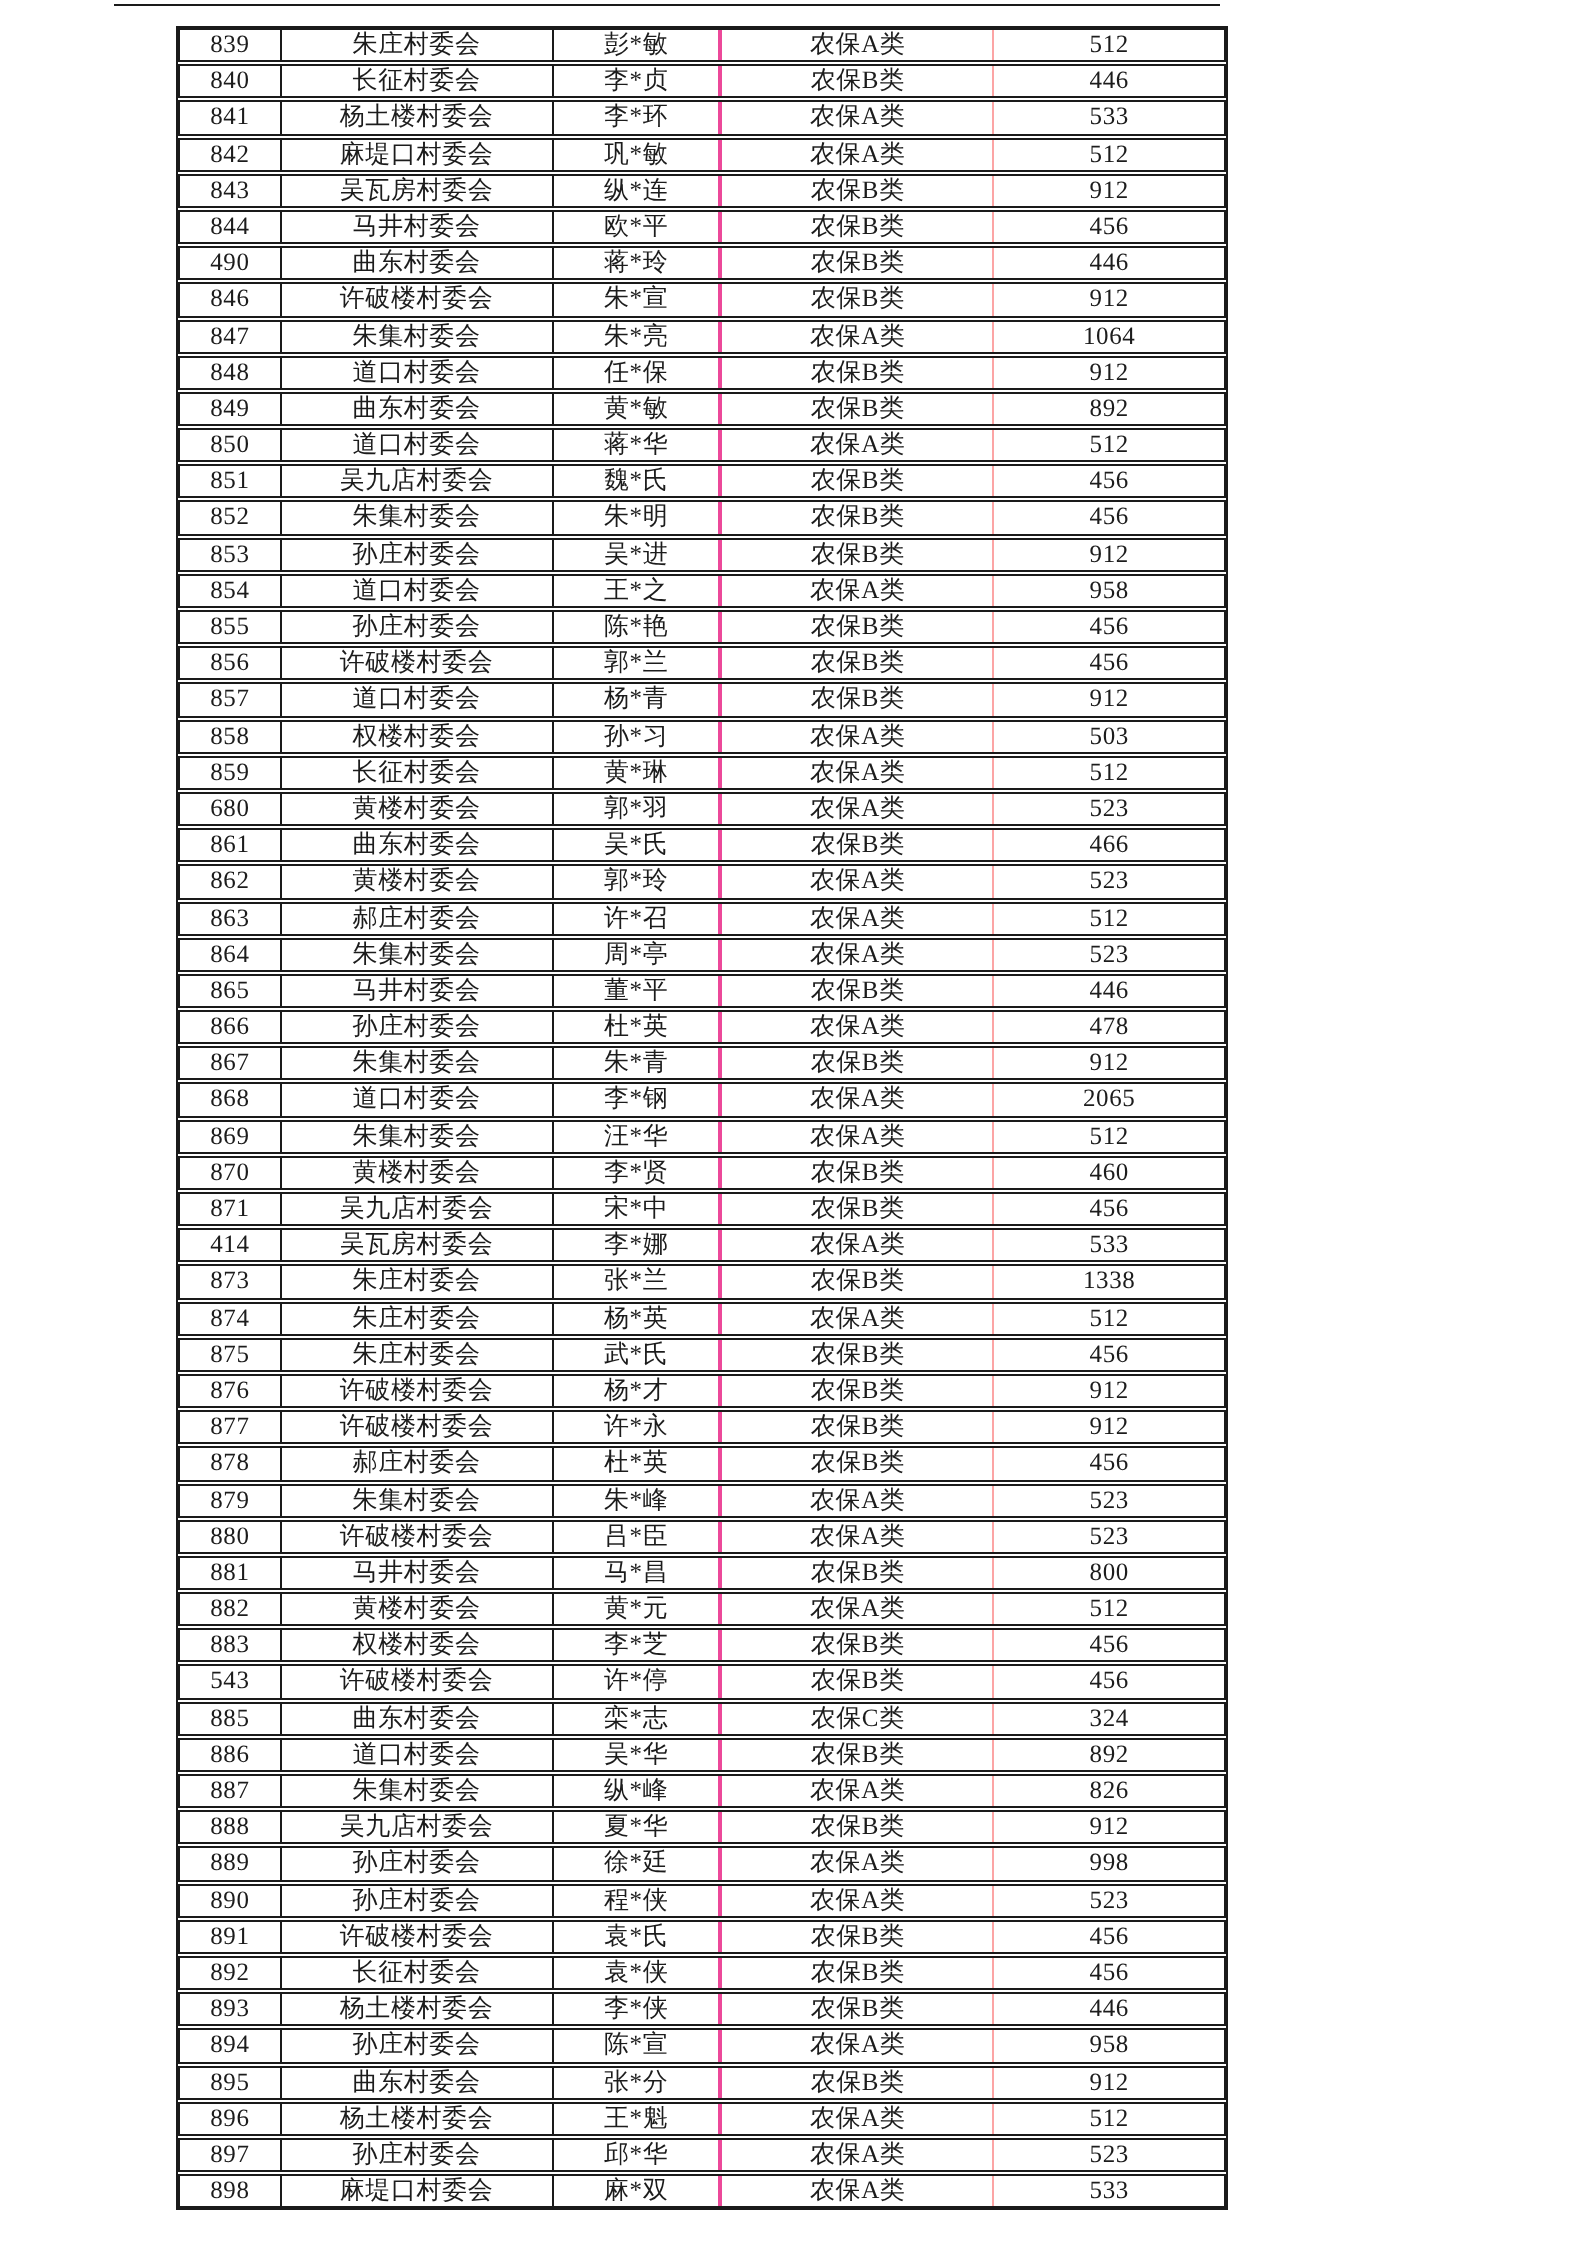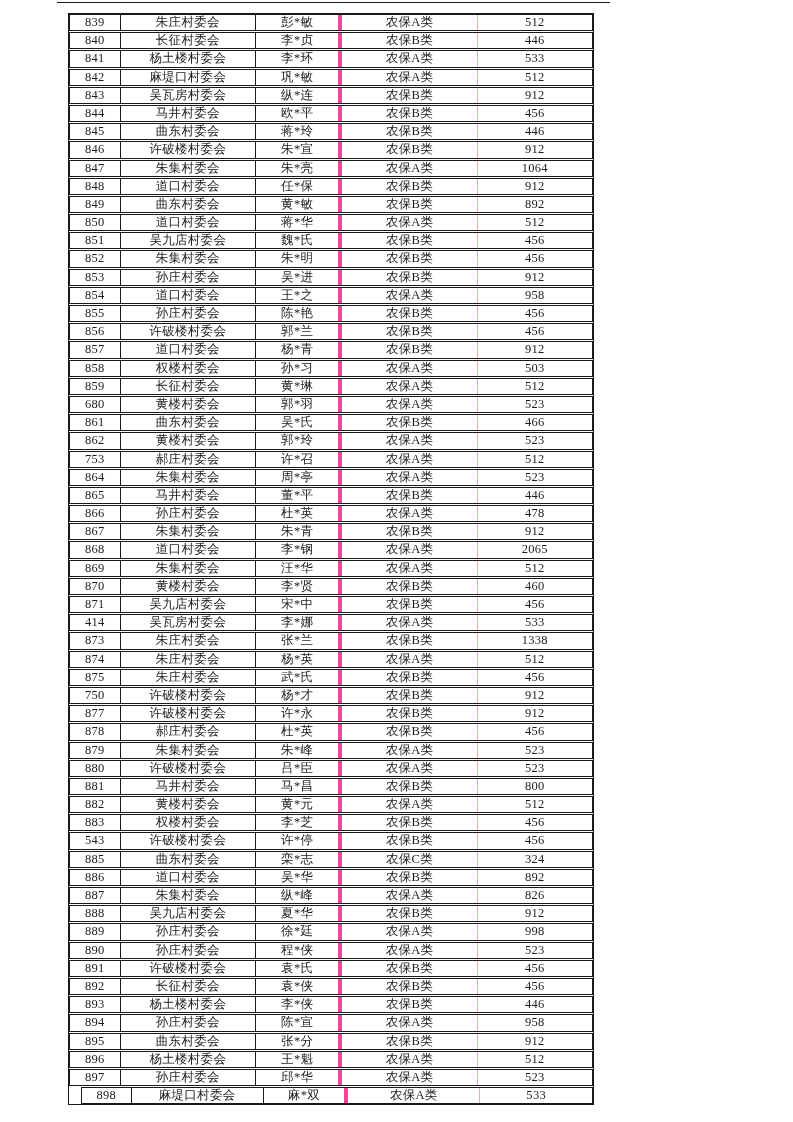--- a/index.html
+++ b/index.html
@@ -18,48 +18,48 @@
   .top-rule {
     position: absolute;
     left: 57px;
     top: 2px;
     width: 553px;
     height: 0;
     border-top: 1px solid #1a1a1a;
   }
   .grid-table {
     position: absolute;
-    left: 68px;
+    left: 88px;
     top: 13px;
     width: 524px;              
     border: 1px solid #1a1a1a;
     box-sizing: content-box;
   }
   .row {
     display: flex;
     border: 1px solid #1a1a1a; 
     margin-bottom: 1px;        
     height: 15.2px;
     box-sizing: content-box;
     background: #ffffff;
   }
-  .row:last-child { margin-bottom: 0; margin-left: 12px; }
+  .row:last-child { margin-bottom: 0; }
   .cell {
     display: block;
     text-align: center;
     font-size: 12.5px;
     line-height: 15.4px;
     color: #1c1c1c;
     white-space: nowrap;
     overflow: hidden;
     letter-spacing: 0.3px;
   }
   .c0 { width: 50px;  border-right: 1px solid #1a1a1a; }
   .c1 { width: 135px; border-right: 1px solid #1a1a1a; }
-  .c2 { width: 83px;  border-right: 4px solid #ec4899; }
+  .c2 { width: 83px;  border-right: 2px solid #ec4899; }
   .c3 { width: 135px; border-right: 1px solid #fca5a5; }
   .c4 { width: 115px; }
 </style>
 </head>
 <body>
 
 <div class="page">
   <div class="top-rule"></div>
   <div class="grid-table" id="grid-table">
       <div class="row">
@@ -98,21 +98,21 @@
         <span class="cell c4">912</span>
       </div>
       <div class="row">
         <span class="cell c0">844</span>
         <span class="cell c1">马井村委会</span>
         <span class="cell c2">欧*平</span>
         <span class="cell c3">农保B类</span>
         <span class="cell c4">456</span>
       </div>
       <div class="row">
-        <span class="cell c0">845</span>
+        <span class="cell c0">490</span>
         <span class="cell c1">曲东村委会</span>
         <span class="cell c2">蒋*玲</span>
         <span class="cell c3">农保B类</span>
         <span class="cell c4">446</span>
       </div>
       <div class="row">
         <span class="cell c0">846</span>
         <span class="cell c1">许破楼村委会</span>
         <span class="cell c2">朱*宣</span>
         <span class="cell c3">农保B类</span>
@@ -224,21 +224,21 @@
         <span class="cell c4">466</span>
       </div>
       <div class="row">
         <span class="cell c0">862</span>
         <span class="cell c1">黄楼村委会</span>
         <span class="cell c2">郭*玲</span>
         <span class="cell c3">农保A类</span>
         <span class="cell c4">523</span>
       </div>
       <div class="row">
-        <span class="cell c0">753</span>
+        <span class="cell c0">863</span>
         <span class="cell c1">郝庄村委会</span>
         <span class="cell c2">许*召</span>
         <span class="cell c3">农保A类</span>
         <span class="cell c4">512</span>
       </div>
       <div class="row">
         <span class="cell c0">864</span>
         <span class="cell c1">朱集村委会</span>
         <span class="cell c2">周*亭</span>
         <span class="cell c3">农保A类</span>
@@ -315,21 +315,21 @@
         <span class="cell c4">512</span>
       </div>
       <div class="row">
         <span class="cell c0">875</span>
         <span class="cell c1">朱庄村委会</span>
         <span class="cell c2">武*氏</span>
         <span class="cell c3">农保B类</span>
         <span class="cell c4">456</span>
       </div>
       <div class="row">
-        <span class="cell c0">750</span>
+        <span class="cell c0">876</span>
         <span class="cell c1">许破楼村委会</span>
         <span class="cell c2">杨*才</span>
         <span class="cell c3">农保B类</span>
         <span class="cell c4">912</span>
       </div>
       <div class="row">
         <span class="cell c0">877</span>
         <span class="cell c1">许破楼村委会</span>
         <span class="cell c2">许*永</span>
         <span class="cell c3">农保B类</span>

